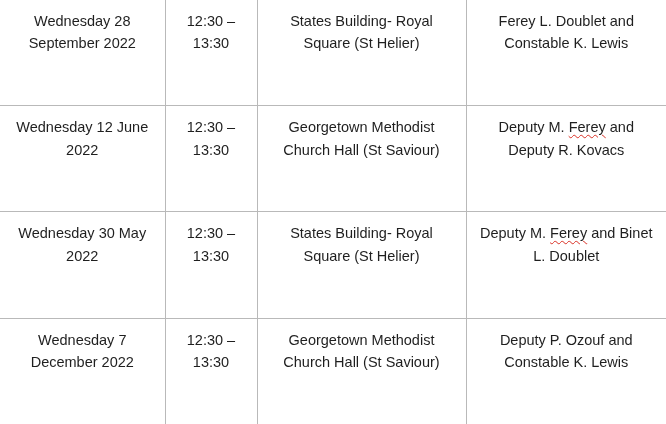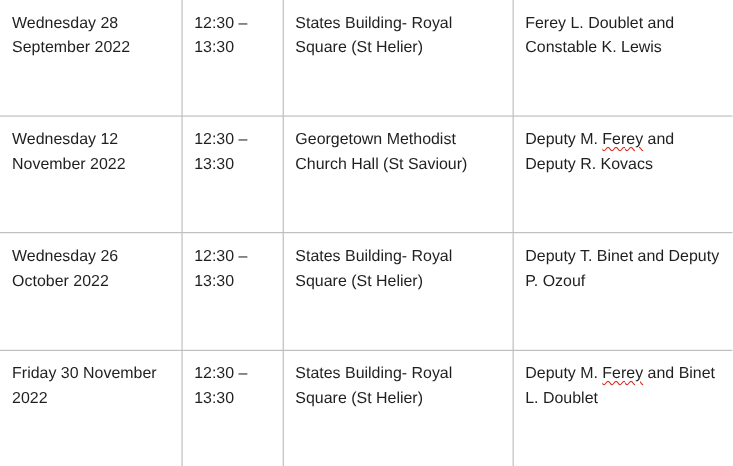--- a/index.html
+++ b/index.html
@@ -43,20 +43,21 @@
     border-bottom: none;
   }
   .col-date   { width: 165px; }
   .col-time   { width: 92px; }
   .col-venue  { width: 209px; }
   .col-people { width: 200px; }
 
   .cell-text {
     display: block;
     white-space: pre-line;
+    text-align: center;
   }
   
   .misspell {
     text-decoration: underline;
     text-decoration-style: wavy;
     text-decoration-color: #d93025;
     text-decoration-thickness: 1px;
     text-underline-offset: 2px;
   }
 </style>
@@ -82,59 +83,59 @@
       <td>
         <span class="cell-text">States Building- Royal Square (St Helier)</span>
       </td>
       <td>
         <span class="cell-text">Ferey L. Doublet and Constable K. Lewis</span>
       </td>
     </tr>
 
     <tr>
       <td>
-        <span class="cell-text">Wednesday 12 November 2022</span>
+        <span class="cell-text">Wednesday 12 June 2022</span>
       </td>
       <td>
         <span class="cell-text">12:30 – 13:30</span>
       </td>
       <td>
         <span class="cell-text">Georgetown Methodist Church Hall (St Saviour)</span>
       </td>
       <td>
         <span class="cell-text"><span>Deputy M. </span><span class="misspell">Ferey</span><span> and Deputy R. Kovacs</span></span>
       </td>
     </tr>
 
-    <tr>
-      <td>
-        <span class="cell-text">Wednesday 26 October 2022</span>
-      </td>
-      <td>
-        <span class="cell-text">12:30 – 13:30</span>
-      </td>
-      <td>
-        <span class="cell-text">States Building- Royal Square (St Helier)</span>
-      </td>
-      <td>
-        <span class="cell-text">Deputy T. Binet and Deputy P. Ozouf</span>
-      </td>
-    </tr>
 
 
     <tr>
       <td>
-        <span class="cell-text">Friday 30 November 2022</span>
+        <span class="cell-text">Wednesday 30 May 2022</span>
       </td>
       <td>
         <span class="cell-text">12:30 – 13:30</span>
       </td>
       <td>
         <span class="cell-text">States Building- Royal Square (St Helier)</span>
       </td>
       <td>
         <span class="cell-text"><span>Deputy M. </span><span class="misspell">Ferey</span><span> and Binet L. Doublet</span></span>
       </td>
     </tr>
 
+    <tr>
+      <td>
+        <span class="cell-text">Wednesday 7 December 2022</span>
+      </td>
+      <td>
+        <span class="cell-text">12:30 – 13:30</span>
+      </td>
+      <td>
+        <span class="cell-text">Georgetown Methodist Church Hall (St Saviour)</span>
+      </td>
+      <td>
+        <span class="cell-text">Deputy P. Ozouf and Constable K. Lewis</span>
+      </td>
+    </tr>
 
   </tbody>
 </table>
 
 </body></html>

